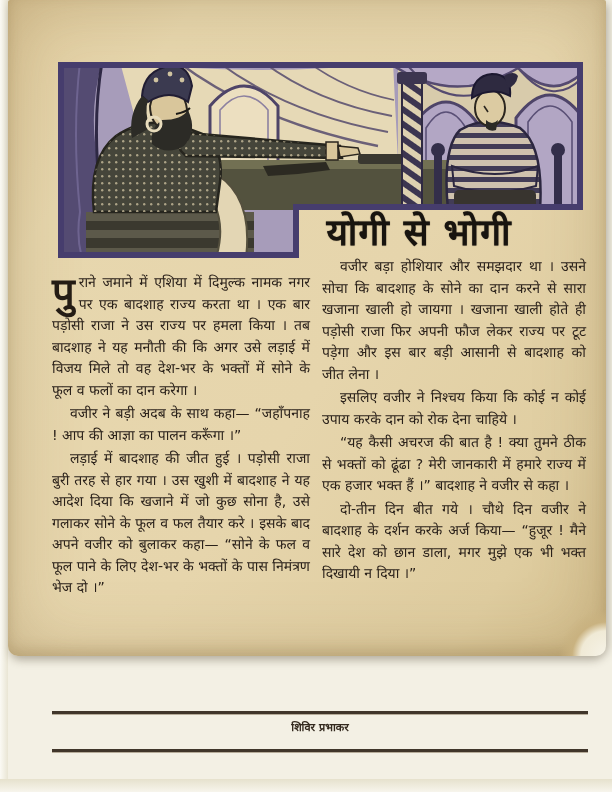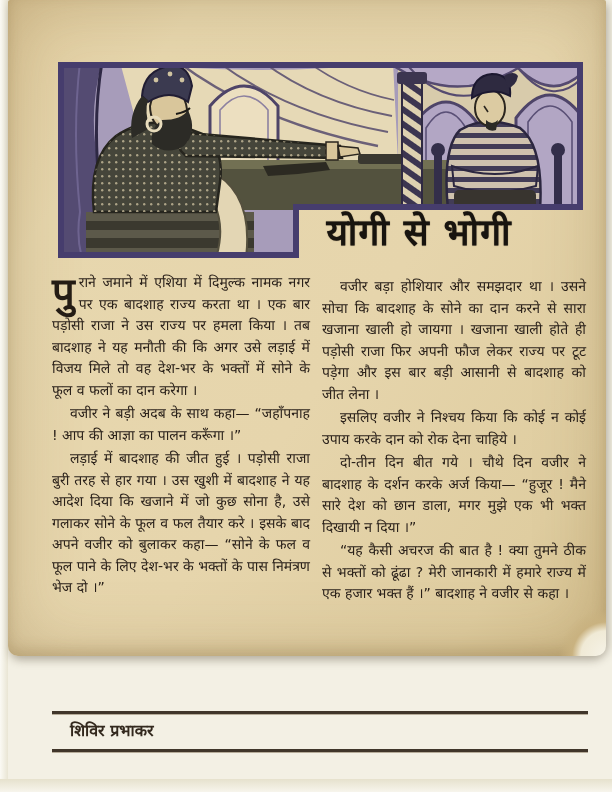--- a/index.html
+++ b/index.html
@@ -18,34 +18,34 @@
   .illus-wrap { position:absolute; left:50px; top:62px; width:525px; height:196px; }
   .title {
     position:absolute; left:290px; top:209px; width:242px; height:48px;
     text-align:center; font-size:37px; font-weight:bold; color:#18140f;
     letter-spacing:1px; line-height:48px; text-shadow:0 0 1px rgba(30,20,10,.6);
     font-family:"DejaVu Sans",sans-serif; white-space:nowrap;
   }
   .col { position:absolute; color:#2a211a; font-size:14px; line-height:21.5px;
          text-align:justify; font-family:"DejaVu Sans",sans-serif; }
   .col-left  { left:44px;  top:272px; width:258px; }
-  .col-right { left:314px; top:276px; width:264px; }
+  .col-right { left:314px; top:256px; width:264px; }
   .para { text-indent:18px; margin-bottom:2px; }
   .para.no-indent { text-indent:0; }
   .dropcap {
     float:left; font-size:40px; line-height:36px; font-weight:bold;
     padding:2px 4px 0 0; color:#241c14;
   }
   .rule { position:absolute; left:44px; width:536px; height:2.5px;
           background:#40362a; box-shadow:0 1px 0 rgba(90,70,40,.4); }
   .rule-top { top:711px; }
   .rule-bottom { top:749px; }
   .credit {
-    position:absolute; left:62px; top:719px; width:536px; text-align:left;
-    font-size:16px; font-weight:bold; color:#33291e;
+    position:absolute; left:44px; top:719px; width:536px; text-align:center;
+    font-size:11px; font-weight:bold; color:#33291e;
   }
   .corner-curl {
     position:absolute; right:0; bottom:0; width:56px; height:48px;
     background:radial-gradient(circle at 100% 100%, #f6f3e8 0%, #f0ead6 34%, #c9b280 46%, rgba(201,178,128,0) 64%);
     border-radius:0 0 10px 0;
   }
   .left-scan-strip {
     position:absolute; left:0; top:0; width:8px; height:792px;
     background:linear-gradient(90deg,#fbfaf4,#e9e5d4);
   }
@@ -182,22 +182,22 @@
 
   <div class="col col-left">
     <p class="para no-indent"><span class="dropcap">पु</span><span>राने जमाने में एशिया में दिमुल्क नामक नगर पर एक बादशाह राज्य करता था । एक बार पड़ोसी राजा ने उस राज्य पर हमला किया । तब बादशाह ने यह मनौती की कि अगर उसे लड़ाई में विजय मिले तो वह देश-भर के भक्तों में सोने के फूल व फलों का दान करेगा ।</span></p>
     <p class="para">वजीर ने बड़ी अदब के साथ कहा— “जहाँपनाह ! आप की आज्ञा का पालन करूँगा ।”</p>
     <p class="para">लड़ाई में बादशाह की जीत हुई । पड़ोसी राजा बुरी तरह से हार गया । उस खुशी में बादशाह ने यह आदेश दिया कि खजाने में जो कुछ सोना है, उसे गलाकर सोने के फूल व फल तैयार करे । इसके बाद अपने वजीर को बुलाकर कहा— “सोने के फल व फूल पाने के लिए देश-भर के भक्तों के पास निमंत्रण भेज दो ।”</p>
   </div>
 
   <div class="col col-right">
     <p class="para">वजीर बड़ा होशियार और समझदार था । उसने सोचा कि बादशाह के सोने का दान करने से सारा खजाना खाली हो जायगा । खजाना खाली होते ही पड़ोसी राजा फिर अपनी फौज लेकर राज्य पर टूट पड़ेगा और इस बार बड़ी आसानी से बादशाह को जीत लेना ।</p>
     <p class="para">इसलिए वजीर ने निश्चय किया कि कोई न कोई उपाय करके दान को रोक देना चाहिये ।</p>
+    <p class="para">“यह कैसी अचरज की बात है ! क्या तुमने ठीक से भक्तों को ढूंढा ? मेरी जानकारी में हमारे राज्य में एक हजार भक्त हैं ।”  बादशाह ने वजीर से कहा ।</p>
     <p class="para">दो-तीन दिन बीत गये । चौथे दिन वजीर ने बादशाह के दर्शन करके अर्ज किया— “हुजूर ! मैने सारे देश को छान डाला, मगर मुझे एक भी भक्त दिखायी न दिया ।”</p>
-    <p class="para">“यह कैसी अचरज की बात है ! क्या तुमने ठीक से भक्तों को ढूंढा ? मेरी जानकारी में हमारे राज्य में एक हजार भक्त हैं ।”  बादशाह ने वजीर से कहा ।</p>
   </div>
 
   <div class="rule rule-top"></div>
   <div class="credit">शिविर प्रभाकर</div>
   <div class="rule rule-bottom"></div>
 
   <div class="corner-curl"></div>
 </div>
 
 </body></html>

